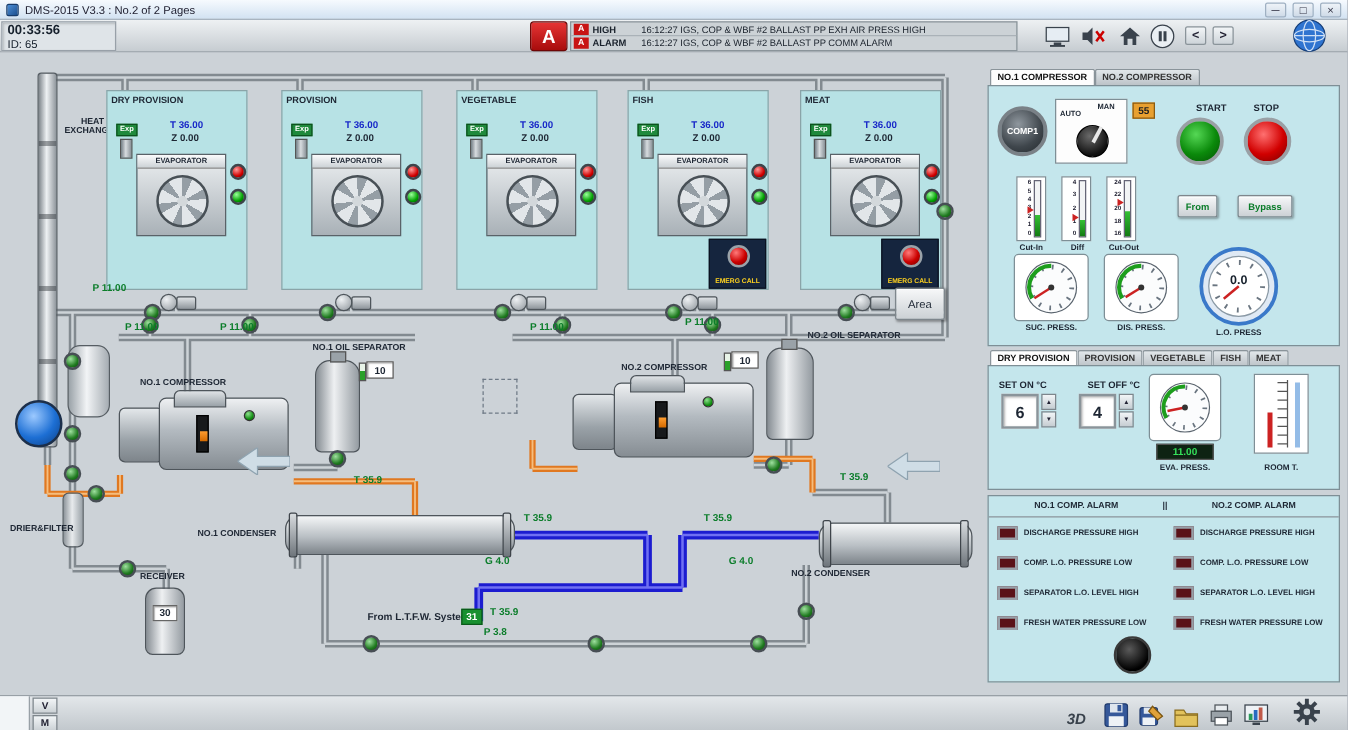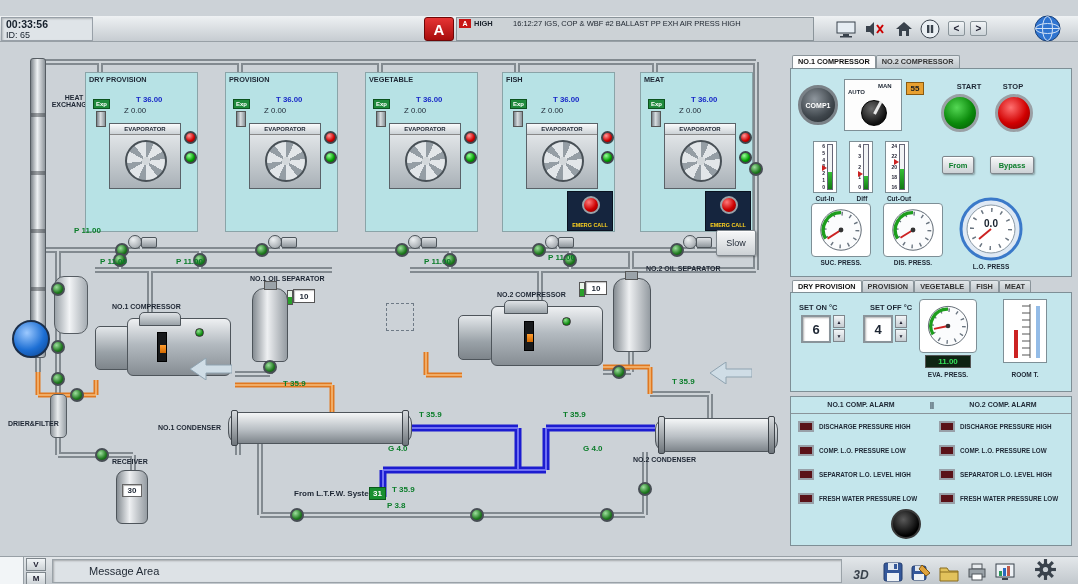--- a/index.html
+++ b/index.html
@@ -30,21 +30,21 @@
 .main{position:absolute;left:0;top:42px;width:1078px;height:514px;background:#ccd2d7}
 .lbl{position:absolute;font-size:8px;font-weight:bold;color:#1d2633;white-space:nowrap}
 .lbl7{font-size:7px}
 .green{color:#0b7d2a}
 
 .room{position:absolute;top:30px;width:113px;height:160px;background:#b7e2e5;border:1px solid #8aa4a8}
 .room-name{position:absolute;left:3px;top:2px;font-size:7.3px;font-weight:bold;color:#1d2633;white-space:nowrap}
 .exp-badge{position:absolute;left:7px;top:26px;width:17px;height:10px;background:#1f8a3c;border:1px solid #0c521e;color:#fff;font-size:6px;font-weight:bold;text-align:center;line-height:9px}
 .exp-dev{position:absolute;left:10px;top:38px;width:10px;height:16px;background:linear-gradient(90deg,#79828a,#d7dcdf 45%,#8a9298);border:1px solid #555}
 .rtemp{position:absolute;left:50px;top:22px;font-size:7.8px;font-weight:bold;color:#1828c8}
-.rz{position:absolute;left:38px;top:33px;font-size:7.8px;font-weight:normal;color:#1d2633}
+.rz{position:absolute;left:51px;top:33px;font-size:7.8px;font-weight:bold;color:#1d2633}
 .evap{position:absolute;left:23px;top:50px;width:72px;height:66px;background:linear-gradient(180deg,#eceff1,#a9b1b7);border:1px solid #5a6268}
 .evap-cap{height:11px;background:linear-gradient(180deg,#fafbfc,#ccd2d6);border-bottom:1px solid #888;font-size:6px;font-weight:bold;text-align:center;line-height:10px;color:#1d2633}
 .fan{position:absolute;left:15px;top:16px;width:42px;height:42px;border-radius:50%;border:2px solid #485056;background:radial-gradient(circle,#d3d8db 0 15%,rgba(0,0,0,0) 16%),repeating-conic-gradient(#959ea5 0 24deg,#e2e6e9 24deg 60deg)}
 .lamp{position:absolute;width:13px;height:13px;border-radius:50%;border:2px solid #3e444a}
 .lamp.redl{background:radial-gradient(circle at 35% 30%,#ff9a9a,#d00000 60%,#6e0000)}
 .lamp.greenl{background:radial-gradient(circle at 35% 30%,#9aff9a,#00a000 60%,#004f00)}
 .emerg{position:absolute;left:64px;top:118px;width:46px;height:40px;background:#15253e;border:1px solid #0a1220}
 .emerg-btn{position:absolute;left:14px;top:4px;width:18px;height:18px;border-radius:50%;background:radial-gradient(circle at 35% 30%,#ff7a7a,#cc0000 55%,#6e0000);border:2px solid #9aa2a8}
 .emerg-lbl{position:absolute;left:0;bottom:2px;width:100%;text-align:center;font-size:5.4px;font-weight:bold;color:#ffd21f}
 .rpump{position:absolute;top:192px;width:30px;height:16px}
@@ -112,32 +112,45 @@
 .vm-btn{position:absolute;left:26px;width:20px;height:13px;background:linear-gradient(180deg,#f2f5f7,#ccd2d6);border:1px solid #7e868c;font-size:8px;font-weight:bold;text-align:center;line-height:12px;color:#223}
 .msgpanel{position:absolute;left:52px;top:2px;width:790px;height:24px;background:#dde2e6;border:1px solid #9aa2a8;box-shadow:inset 1px 1px 2px rgba(0,0,0,.25)}
 .msg-txt{position:absolute;left:36px;top:5px;font-size:11px;color:#222b36}
 .bicon{position:absolute;top:3px;width:26px;height:22px;display:flex;align-items:flex-end;justify-content:center}
 </style>
 </head>
 <body>
 
 <div class="screen">
 
+  <div class="titlebar">
+    <span class="tb-ico"></span>
+    <span>DMS-2015 V3.3 : No.2 of 2 Pages</span>
+    <span class="tb-spacer"></span>
+    <span class="win-ctl">─</span>
+    <span class="win-ctl">□</span>
+    <span class="win-ctl">×</span>
+  </div>
 
   <div class="header">
     <div class="time-panel">
       <div class="time-txt">00:33:56</div>
       <div class="id-txt">ID:  65</div>
     </div>
     <div class="alarm-big">A</div>
     <div class="alarm-rows">
       <div class="alrowh">
         <span class="al-badge">A</span>
         <span class="al-level">HIGH</span>
         <span class="al-msg">16:12:27  IGS, COP &amp; WBF #2 BALLAST PP EXH AIR PRESS HIGH</span>
+      </div>
+      <div class="alrowh">
+        <span class="al-badge">A</span>
+        <span class="al-level">ALARM</span>
+        <span class="al-msg">16:12:27  IGS, COP &amp; WBF #2 BALLAST PP COMM ALARM</span>
       </div>
     </div>
     <div class="icon-btn" style="left:834px">
       <svg width="20" height="17">
           <rect x="1" y="1" width="18" height="11" fill="#e6edf3" stroke="#39424c"></rect>
           <rect x="7" y="13" width="6" height="2" fill="#39424c"></rect>
           <rect x="4" y="15" width="12" height="1.5" fill="#39424c"></rect>
         </svg>
     </div>
     <div class="icon-btn" style="left:863px">
@@ -385,21 +398,21 @@
     <div class="lbl green" style="left:419px;top:368px">T 35.9</div>
     <div class="lbl green" style="left:563px;top:368px">T 35.9</div>
     <div class="lbl green" style="left:392px;top:443px">T 35.9</div>
     <div class="lbl green" style="left:388px;top:402px">G 4.0</div>
     <div class="lbl green" style="left:583px;top:402px">G 4.0</div>
 
     <div class="lbl" style="left:294px;top:447px">From L.T.F.W. System</div>
     <div class="ltfw-box" style="left:369px;top:445px;width:17px;height:13px;line-height:12px">31</div>
     <div class="lbl green" style="left:387px;top:459px">P 3.8</div>
 
-    <div class="btn3d" style="left:716px;top:188px;width:40px;height:26px;line-height:25px">Slow</div>
+    <div class="btn3d" style="left:716px;top:188px;width:40px;height:26px;line-height:25px">Area</div>
 
     <div class="tabs" style="left:792px;top:13px">
       <span class="tab active">NO.1 COMPRESSOR</span>
       <span class="tab">NO.2 COMPRESSOR</span>
     </div>
     <div class="panel" style="left:790px;top:26px;width:282px;height:209px">
       <div class="round-btn comp1b" style="left:7px;top:16px;width:40px;height:40px;line-height:36px">COMP1</div>
       <div class="selector" style="left:53px;top:10px;width:58px;height:52px">
         <span class="sel-lbl" style="left:3px;top:9px">AUTO</span>
         <span class="sel-lbl" style="left:33px;top:3px">MAN</span>
@@ -571,23 +584,20 @@
         <span class="allbl" style="left:169px;top:2px">FRESH WATER PRESSURE LOW</span>
       </div>
       <div class="blackbtn" style="left:100px;top:112px"></div>
     </div>
   </div>
 
   <div class="bottombar">
     <div class="corner"></div>
     <div class="vm-btn" style="top:1px">V</div>
     <div class="vm-btn" style="top:15px">M</div>
-    <div class="msgpanel">
-      <span class="msg-txt">Message Area</span>
-    </div>
     <div class="bicon" style="left:848px">
       <span style="font-size:12px;font-weight:bold;font-style:italic;color:#39424c">3D</span>
     </div>
     <div class="bicon" style="left:880px">
       <svg width="20" height="20">
           <rect x="1" y="1" width="18" height="18" rx="2" fill="#35589a" stroke="#223c6e"></rect>
           <rect x="5" y="1" width="10" height="7" fill="#dfe6ee"></rect>
           <rect x="11" y="2" width="3" height="5" fill="#35589a"></rect>
           <rect x="4" y="11" width="12" height="8" fill="#eef2f6"></rect>
         </svg>

